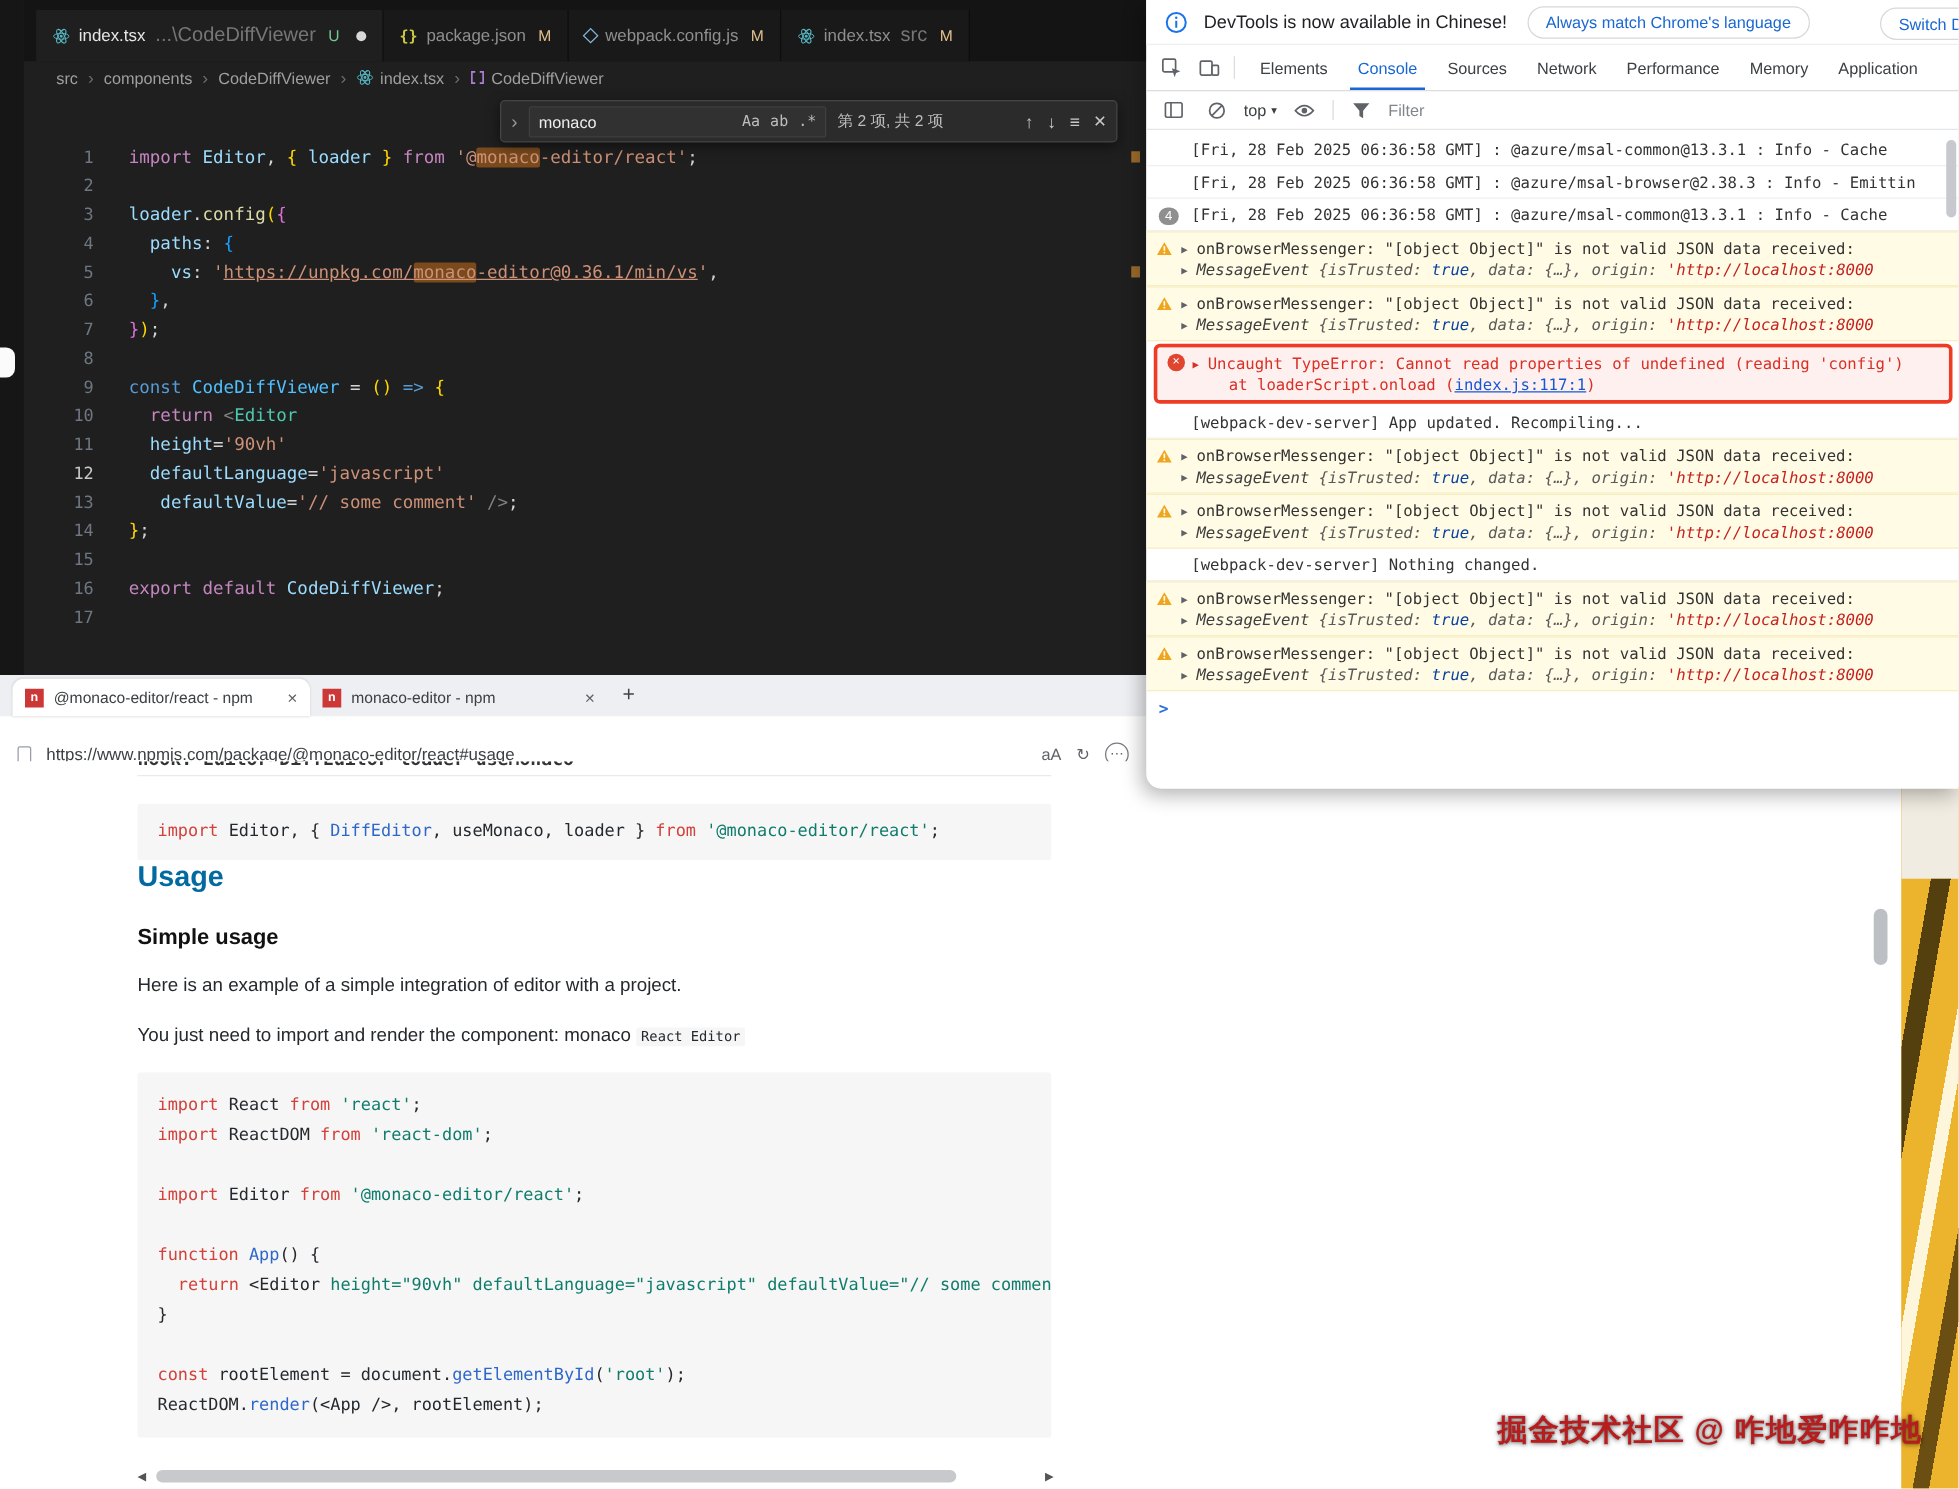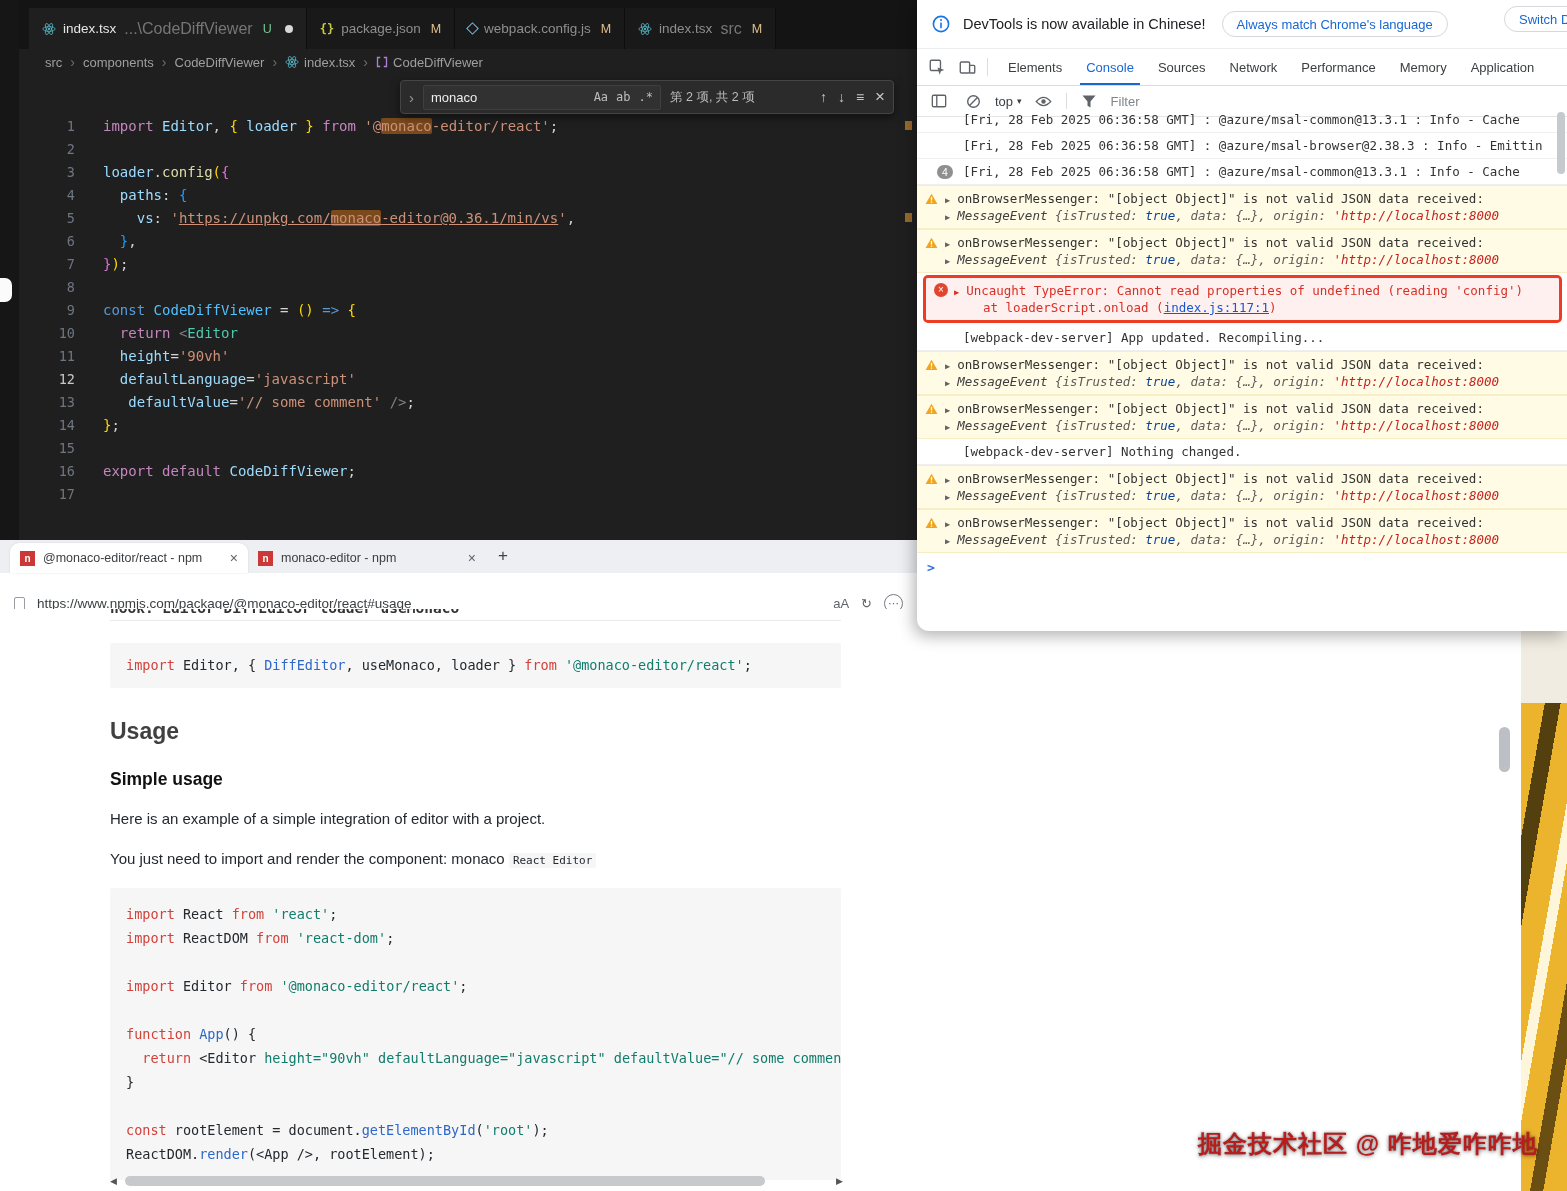--- a/index.html
+++ b/index.html
@@ -60,51 +60,51 @@
 .b-doc-icon{width:11px;height:14px;border:1.5px solid #989da3;border-radius:2px;flex:none}
 .b-url{flex:1;font-size:13.5px;color:#3c4043;white-space:nowrap;overflow:hidden}
 .b-addr-ic{color:#5f6368;font-size:13px}
 .b-addr-ic.circ{width:19px;height:19px;border:1.5px solid #747a80;border-radius:50%;display:flex;align-items:center;justify-content:center;font-size:11px;line-height:1}
 .b-content{position:absolute;top:69px;left:0;right:0;bottom:0;background:#fff;overflow:hidden}
 .np-col{margin-left:110px;width:731px}
 .np-clip{height:12px;overflow:hidden;border-bottom:1px solid #e8ebee}
 .np-clip span{display:block;margin-top:-9px;font-family:"DejaVu Sans Mono",monospace;font-size:14.5px;color:#333;font-weight:bold}
 .np-code{margin-top:22px;background:#f6f6f6;padding:13px 16px;font-family:"DejaVu Sans Mono",monospace;font-size:13.5px;line-height:19px;color:#24292e;white-space:pre;overflow:hidden;border-radius:2px}
 .np-code.block2{margin-top:18px;line-height:24px;padding:14px 16px}
-.np-col h2{margin-top:30px;font-size:23px;color:#404040}
+.np-col h2{font-size:23px;color:#0369a1}
 .np-col h3{margin-top:24px;font-size:17.5px;color:#111}
 .np-col p{margin-top:18px;font-size:15px;color:#24292e;line-height:1.45}
 .np-col code{font-family:"DejaVu Sans Mono",monospace;font-size:11px;background:#f6f6f6;padding:1px 4px;border-radius:2px}
 .n-r{color:#d2413a}.n-t{color:#0f7c6c}.n-bl{color:#2e67c9}.n-d{color:#24292e}
 .b-hscroll{position:absolute;left:110px;bottom:3px;width:733px;height:14px;display:flex;align-items:center;gap:4px}
 .b-hscroll .arr{font-size:9px;color:#555}
 .b-hscroll .track{flex:1;height:12px;position:relative}
 .b-hscroll .thumb{position:absolute;left:4px;top:1px;width:640px;height:10px;background:#c7c9cc;border-radius:5px}
 
 
 .devtools{position:absolute;left:917px;top:0;width:650px;height:631px;background:#fff;border-radius:0 0 0 12px;box-shadow:-3px 5px 16px rgba(0,0,0,.3);overflow:hidden;z-index:10}
-.dt-banner{position:relative;height:49px;display:flex;align-items:center;gap:10px;padding:0 12px;font-size:14.5px;color:#202124;border-bottom:1px solid #eceef0;background:#fff}
+.dt-banner{position:relative;height:36px;display:flex;align-items:center;gap:10px;padding:0 12px;font-size:14.5px;color:#202124;border-bottom:1px solid #eceef0;background:#fff}
 .dt-banner-text{white-space:nowrap}
 .dt-pill{border:1px solid #d5d8dc;background:#fff;color:#1967d2;font-size:13px;height:26px;padding:0 14px;border-radius:14px;white-space:nowrap;font-family:inherit;margin-left:6px}
 .dt-pill2{position:absolute;left:581px;top:6px}
 .dt-tabs{height:37px;display:flex;align-items:center;padding:0 8px;border-bottom:1px solid #dadce0;gap:6px}
 .dt-ic{display:flex;align-items:center;justify-content:center;width:24px;height:24px;flex:none}
 .dt-tabsep{width:1px;height:18px;background:#dadce0;margin:0 2px;flex:none}
 .dt-tab-list{display:flex;height:100%;white-space:nowrap;overflow:hidden;flex:1}
 .dt-tab{padding:0 12px;display:flex;align-items:center;font-size:13px;color:#3c4043;position:relative}
 .dt-tab.active{color:#1967d2}
 .dt-tab.active::after{content:"";position:absolute;left:6px;right:6px;bottom:0;height:2.5px;background:#1967d2}
 .dt-toolbar{height:31px;display:flex;align-items:center;gap:10px;padding:0 10px;border-bottom:1px solid #e3e6e8;color:#5f6368;font-size:13px}
 .dt-ctx{display:flex;align-items:center;gap:4px;color:#3c4043}
 .caret{font-size:9px}
 .dt-sep2{width:1px;height:16px;background:#dadce0}
 .dt-filter{color:#80868b}
 .dt-console{position:absolute;top:107px;left:0;right:0;bottom:0;font-family:"DejaVu Sans Mono",monospace;font-size:12.5px;color:#333;overflow:hidden}
 .con-row{display:flex;padding:4px 8px;border-bottom:1px solid #f0f0f0;line-height:17px}
-.con-row.log{padding-left:20px}
+.con-row.log{padding-left:10px}
 .con-gutter{width:26px;flex:none}
 .con-badge{display:inline-block;background:#8f8f8f;color:#fff;border-radius:8px;font-size:10.5px;height:14px;line-height:14px;padding:0 5px;margin-top:1px;font-family:"Liberation Sans",sans-serif}
 .con-text{white-space:nowrap}
 .con-row.warn{background:#fffbe5;border-top:1px solid #f7eec4;border-bottom:1px solid #f7eec4}
 .warn-icon{flex:none;margin-right:7px;margin-top:2px}
 .tri{color:#5f6368;font-size:8.5px;margin-right:7px;flex:none;transform:translateY(2px)}
 .con-body{flex:1;min-width:0}
 .con-line{display:flex;white-space:nowrap}
 .pv{font-style:italic;color:#5a5a5a}
 .pv-cls{color:#404040}

